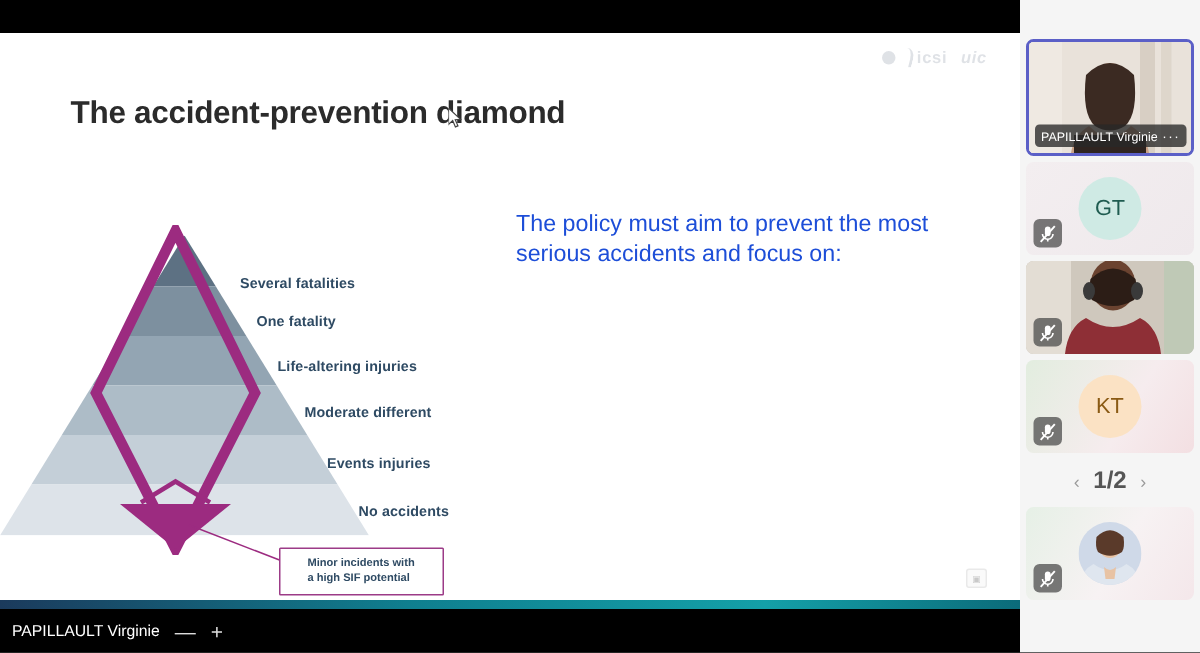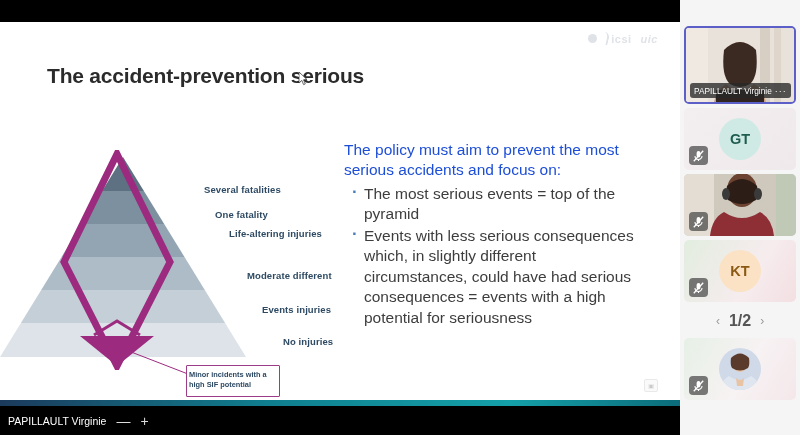--- a/index.html
+++ b/index.html
@@ -30,25 +30,25 @@
 
   
   .figure { position:absolute; left:0px; top:110px; width:320px; height:265px; }
 
   .pyramid { position:absolute; left:0; top:25px; width:290px; height:200px; }
 
   .diamond { position:absolute; left:60px; top:18px; width:105px; height:215px; }
   .diamond svg { display:block; }
 
   .label { position:absolute; font-size:9.5px; font-weight:bold; color:#2e4a63;
-           white-space:nowrap; letter-spacing:.1px;margin-left:44px; }
-
-  .callout { position:absolute; left:186px; top:343px; width:94px; height:32px;
+           white-space:nowrap; letter-spacing:.1px; }
+
+  .callout { position:absolute; left:186px; top:343px; width:110px; height:32px;
              border:1.3px solid #9c3b87; background:#fff; border-radius:1px;
-             padding:4px 2px; }
+             padding:4px 18px; }
   .callout p { font-size:7.4px; font-weight:bold; color:#2e4a63; line-height:1.35; }
   .leader { position:absolute; left:0; top:0; width:330px; height:390px; pointer-events:none; }
 
   
   .textcol { position:absolute; left:344px; top:118px; width:292px; color:#3a3a3a; }
   .lead { font-size:15.5px; line-height:1.32; color:#1d4ed8; }
   ul.bullets { list-style:none; margin-top:3px; }
   ul.bullets li { position:relative; padding-left:20px; font-size:15.5px; line-height:1.32;
                   color:#3d3d3d; margin-bottom:1px; }
   ul.bullets li::before { content:"·"; position:absolute; left:8px; top:-3px;
@@ -69,21 +69,21 @@
   .tile-name { position:absolute; left:4px; bottom:4px; max-width:104px; height:15px;
                background:rgba(40,40,40,.78); color:#fff; font-size:8.3px;
                display:flex; align-items:center; padding:0 4px; border-radius:3px;
                white-space:nowrap; overflow:hidden; }
   .tile-name .dots { margin-left:3px; letter-spacing:1px; font-size:9px; }
   .mic-off { position:absolute; left:5px; bottom:5px; width:19px; height:19px;
              background:rgba(70,70,70,.72); border-radius:4px;
              display:flex; align-items:center; justify-content:center; }
   .avatar { position:absolute; left:50%; top:50%; transform:translate(-50%,-50%);
             width:42px; height:42px; border-radius:50%; display:flex;
-            align-items:center; justify-content:center; font-size:14.5px; font-weight:700; }
+            align-items:center; justify-content:center; font-size:14.5px; font-weight:400; }
   .avatar-photo { position:absolute; left:50%; top:50%; transform:translate(-50%,-50%);
             width:42px; height:42px; border-radius:50%; overflow:hidden; }
 
   .pager { position:absolute; left:4px; top:310px; width:112px; height:22px;
            display:flex; align-items:center; justify-content:center; gap:9px;
            color:#8a8a8a; font-size:11px; }
   .pager .arrow { font-size:12px; color:#9a9a9a; cursor:pointer; }
   .pager .idx { font-size:16px; color:#555; font-weight:600; }
 
   
@@ -103,21 +103,21 @@
 
     <div class="logos">
       <span class="logo-icsi">
         <span class="logo-dot"></span>
         <span class="logo-swoosh"></span>
         <span class="logo-txt">icsi</span>
       </span>
       <span class="logo-uic">uic</span>
     </div>
 
-    <div class="slide-title">The accident-prevention serious</div>
+    <div class="slide-title">The accident-prevention diamond</div>
 
     <div class="figure">
 
       <div class="pyramid">
         <svg width="290" height="200" viewBox="0 0 290 200">
           <defs>
             <clipPath id="triclip">
                 <polygon points="123,0 246,200 0,200"></polygon>
               </clipPath>
           </defs>
@@ -135,40 +135,36 @@
       <div class="diamond">
         <svg width="115" height="220" viewBox="0 0 115 220">
           <polygon points="57,4 110,112 57,216 4,112" fill="none" stroke="#9c2b80" stroke-width="7" stroke-linejoin="miter"></polygon>
           <polygon points="57,216 20,186 94,186" fill="#9c2b80"></polygon>
           <path d="M34,185 L57,171 L80,185" fill="none" stroke="#9c2b80" stroke-width="3"></path>
         </svg>
       </div>
 
       <span class="label" style="left:160px; top:52px;">Several fatalities</span>
       <span class="label" style="left:171px; top:77px;">One fatality</span>
-      <span class="label" style="left:185px; top:96px;">Life-altering injuries</span>
+      <span class="label" style="left:185px; top:107px;">Life-altering injuries</span>
       <span class="label" style="left:203px; top:138px;">Moderate different</span>
       <span class="label" style="left:218px; top:172px;">Events injuries</span>
-      <span class="label" style="left:239px; top:204px;">No injuries</span>
+      <span class="label" style="left:239px; top:204px;">No accidents</span>
     </div>
 
     <svg class="leader">
       <line x1="126" y1="328" x2="188" y2="352" stroke="#9c2b80" stroke-width="1"></line>
     </svg>
 
     <div class="callout">
       <p>Minor incidents with a high SIF potential</p>
     </div>
 
     <div class="textcol">
       <p class="lead">The policy must aim to prevent the most serious accidents and focus on:</p>
-      <ul class="bullets">
-        <li>The most serious events = top of the pyramid</li>
-        <li>Events with less serious consequences which, in slightly different circumstances, could have had serious consequences = events with a high potential for seriousness</li>
-      </ul>
     </div>
 
     <div class="corner-btn">
         <span>▣</span>
       </div>
 
     <svg class="cursor" viewBox="0 0 10 14">
       <polygon points="0,0 0,11 2.8,8.4 4.6,12.6 6.3,11.9 4.5,7.8 8,7.6" fill="#fff" stroke="#444" stroke-width="0.8"></polygon>
     </svg>
   </div>

